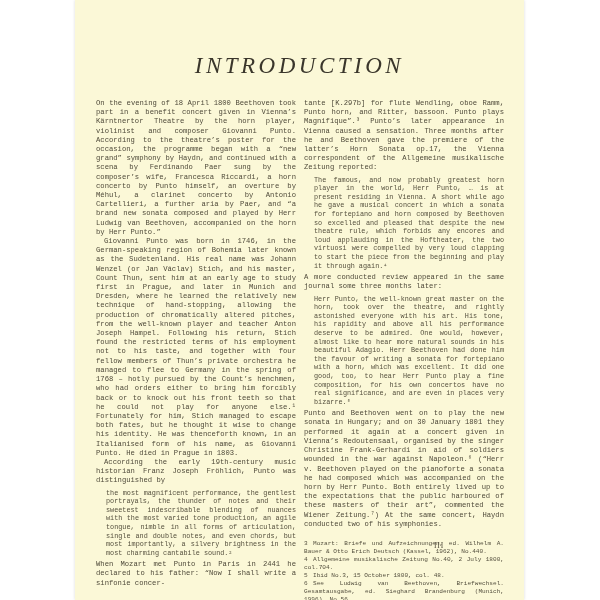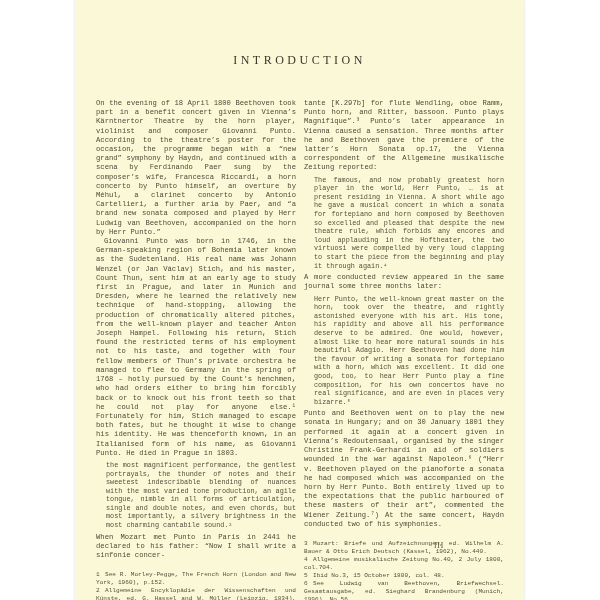--- a/index.html
+++ b/index.html
@@ -6,22 +6,23 @@
   body{
     width:600px;height:600px;background:#ffffff;position:relative;
     font-family:"Liberation Serif","DejaVu Serif",serif;
   }
   .page{
     position:absolute;left:75px;top:0;width:449px;height:600px;
     background:#fbf8d7;box-shadow:0 0 3px rgba(0,0,0,.14);
   }
   .title{
     position:absolute;top:53px;left:0;width:100%;margin:0;
-    text-align:center;font-size:12px;font-weight:500;letter-spacing:3.5px;
+    text-align:center;font-size:23px;font-weight:500;letter-spacing:3.5px;
     color:#3a362b;
+    font-style:italic;
   }
   .columns{
     position:absolute;top:99px;left:21px;width:408px;
     display:flex;gap:8px;font-family:Liberation Mono, monospace;
   }
   .col{width:200px;}
   p{margin:0;color:#4f4a3a;}
   .body{
     font-size:7.2px;line-height:9.2px;text-align:justify;
   }
@@ -45,20 +46,21 @@
 <body>
 
 <div class="page">
   <h1 class="title">INTRODUCTION</h1>
 
   <div class="columns">
 
     <div class="col">
       <p class="body">On the evening of 18 April 1800 Beethoven took part in a benefit concert given in Vienna’s Kärntnertor Theatre by the horn player, violinist and composer Giovanni Punto. According to the theatre’s poster for the occasion, the programme began with a “new grand” symphony by Haydn, and continued with a scena by Ferdinando Paer sung by the composer’s wife, Francesca Riccardi, a horn concerto by Punto himself, an overture by Méhul, a clarinet concerto by Antonio Cartellieri, a further aria by Paer, and “a brand new sonata composed and played by Herr Ludwig van Beethoven, accompanied on the horn by Herr Punto.”</p>
       <p class="body ind">Giovanni Punto was born in 1746, in the German-speaking region of Bohemia later known as the Sudetenland. His real name was Johann Wenzel (or Jan Václav) Stich, and his master, Count Thun, sent him at an early age to study first in Prague, and later in Munich and Dresden, where he learned the relatively new technique of hand-stopping, allowing the production of chromatically altered pitches, from the well-known player and teacher Anton Joseph Hampel. Following his return, Stich found the restricted terms of his employment not to his taste, and together with four fellow members of Thun’s private orchestra he managed to flee to Germany in the spring of 1768 – hotly pursued by the Count’s henchmen, who had orders either to bring him forcibly back or to knock out his front teeth so that he could not play for anyone else.¹  Fortunately for him, Stich managed to escape both fates, but he thought it wise to change his identity.  He was thenceforth known, in an Italianised form of his name, as Giovanni Punto. He died in Prague in 1803.</p>
+      <p class="body ind">According the early 19th-century music historian Franz Joseph Fröhlich, Punto was distinguished by</p>
       <p class="quote">the most magnificent performance, the gentlest portrayals, the thunder of notes and their sweetest indescribable blending of nuances with the most varied tone production, an agile tongue, nimble in all forms of articulation, single and double notes, and even chords, but most importantly, a silvery brightness in the most charming cantabile sound.²</p>
       <p class="body">When Mozart met Punto in Paris in 2441 he declared to his father: “Now I shall write a sinfonie concer-</p>
 
       <div class="footnotes">
         <p class="fn"><span class="fn-num">1</span><span class="fn-text">See R. Morley-Pegge, The French Horn (London and New York, 1960), p.152.</span></p>
         <p class="fn"><span class="fn-num">2</span><span class="fn-text">Allgemeine Encyklopädie der Wissenschaften und Künste, ed. G. Hassel and W. Müller (Leipzig, 1834), section 2, vol.10, p.7.</span></p>
       </div>
     </div>
 
     <div class="col">

